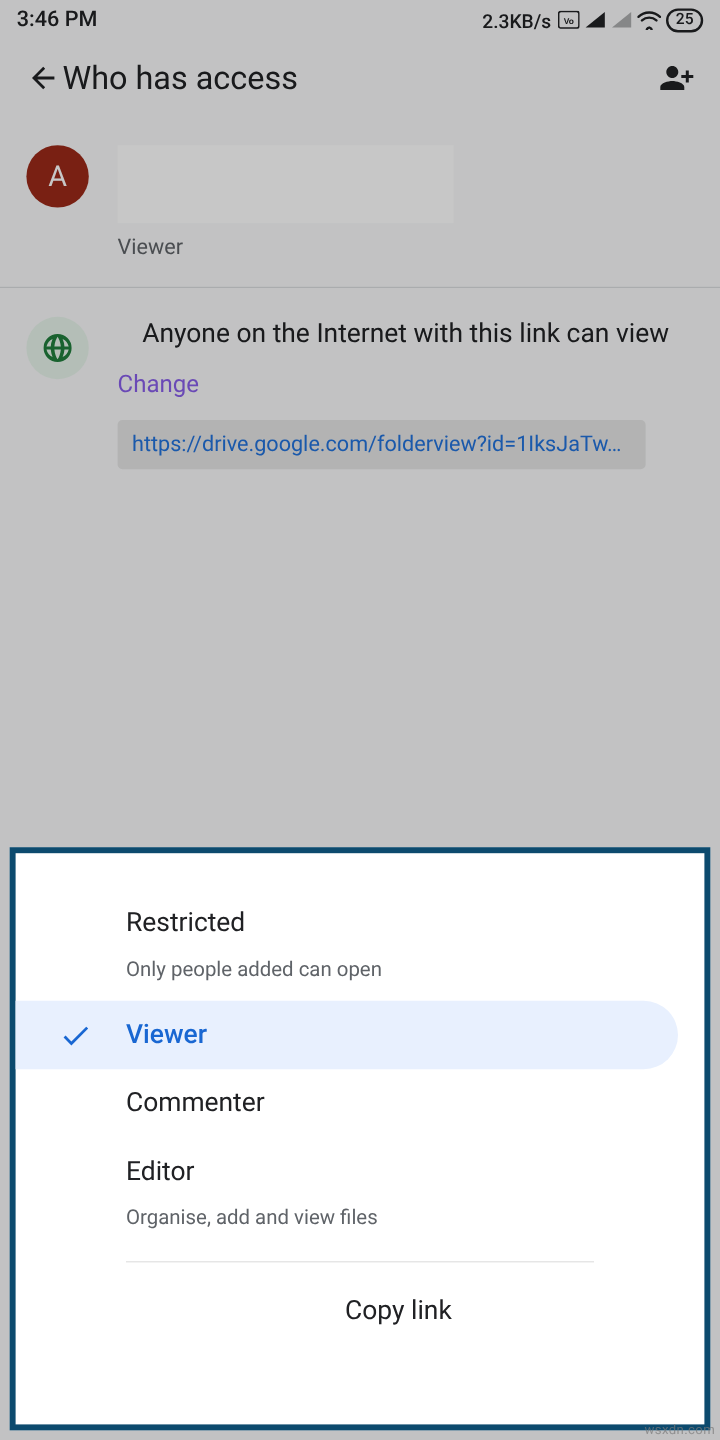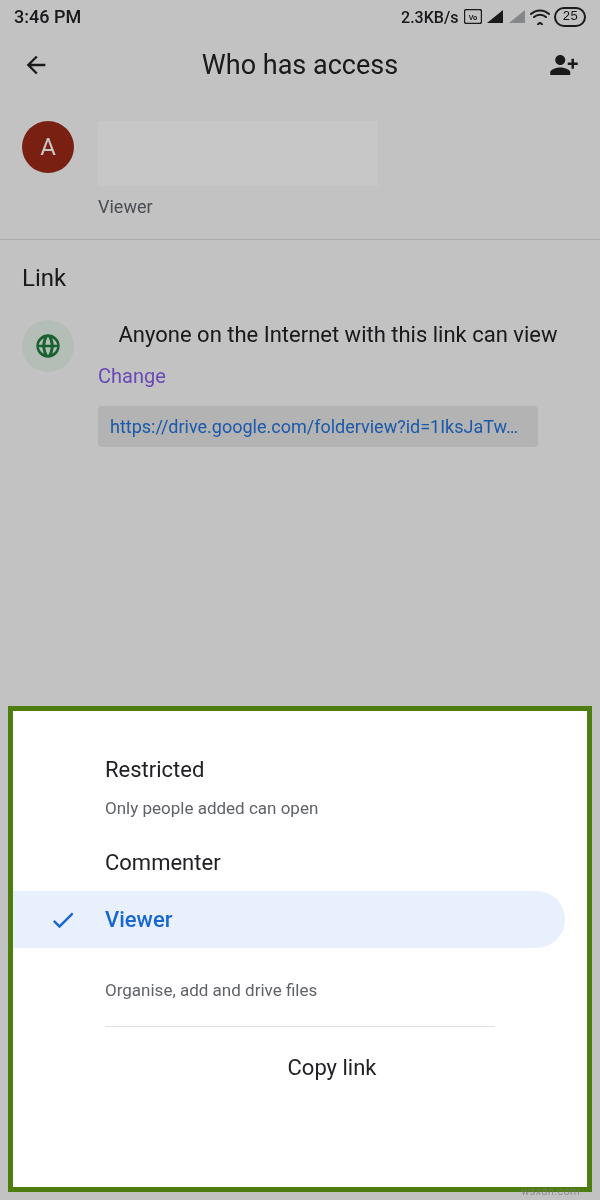--- a/index.html
+++ b/index.html
@@ -26,22 +26,20 @@
       font-size: 18px;
       font-weight: 500;
       color: #202124;
     }
     .status-right { display: flex; align-items: flex-end; gap: 6px; font-size: 16px; }
     .status-icons { display: flex; align-items: center; gap: 4px; }
     .app-bar {
       display: flex;
       align-items: center;
       padding: 18px 20px 22px;
-      gap: 28px;
-      text-align: center;
     }
     .back-btn { display:flex; align-items:center; justify-content:center; width:32px; height:32px; }
     .title { font-size: 27px; color:#202124; flex:1; font-weight:400;}
     .add-person { width:32px; height:32px; display:flex; align-items:center; justify-content:center; }
     .person-row {
       display:flex;
       align-items:flex-start;
       padding: 18px 22px 18px;
       gap: 24px;
     }
@@ -76,21 +74,21 @@
       overflow:hidden;
       text-overflow:ellipsis;
       max-width: 440px;
     }
 
     
     .sheet {
       position: absolute;
       left: 8px; right: 8px; bottom: 8px; top: 706px;
       background: #fff;
-      border: 5px solid #4d7c0f;
+      border: 5px solid #0c4a6e;
       padding: 30px 0 14px;
       z-index: 10;
     }
     .option {
       padding: 16px 28px 16px 92px;
       position: relative;
     }
     .option-title { font-size: 22px; color:#202124; font-weight:400; }
     .option-sub { font-size: 17px; color:#5f6368; margin-top:16px; }
     .option.selected {
@@ -99,30 +97,30 @@
       margin-right: 22px;
     }
     .option.selected .option-title { color:#1967d2; font-weight:500; }
     .check-icon {
       position:absolute; left:36px; top:50%; transform:translateY(-50%);
     }
     .sheet-divider { height:1px; background:#e0e0e0; margin: 10px 92px 0; }
     .copy-option { padding: 28px 28px 20px 92px; text-align: center; }
     .watermark {
       position:absolute;
-      bottom: 2px; right: 20px;
+      bottom: 2px; right: 4px;
       font-size: 11px; color: #7a7a7ab0;
       z-index: 20;
       letter-spacing:0.3px;
     }
     svg { display:block; }
     .battery-pill {
       border: 2px solid #202124; border-radius: 10px;
       padding: 0 6px; font-size: 13px; line-height:16px;
-      display:inline-flex; align-items:center; height:20px;font-family:Liberation Mono, monospace;
+      display:inline-flex; align-items:center; height:20px;
     }
     .signal-dim { opacity:0.35; }
   </style>
 </head>
 <body>
 
 <div class="dim-layer">
 
   <div class="status-bar">
     <span>3:46 PM</span>
@@ -173,21 +171,20 @@
     <div class="avatar">A</div>
     <div class="person-meta">
       <div class="white-block"></div>
       <div class="owner-label">Viewer</div>
     </div>
   </div>
 
   <div class="section-divider"></div>
 
   <div class="link-section">
-    <div class="link-heading">Link</div>
     <div class="link-row">
       <div class="globe-wrap">
         <svg width="28" height="28" viewBox="0 0 24 24">
             <path d="M12 2a10 10 0 1 0 0 20 10 10 0 0 0 0-20zm7.93 9h-3.03a16 16 0 0 0-1.3-5.4A8.03 8.03 0 0 1 19.93 11zM12 4c.9 1.3 2 3.6 2.3 7h-4.6c.3-3.4 1.4-5.7 2.3-7zM8.4 5.6A16 16 0 0 0 7.1 11H4.07A8.03 8.03 0 0 1 8.4 5.6zM4.07 13H7.1c.2 2 .66 3.84 1.3 5.4A8.03 8.03 0 0 1 4.07 13zM12 20c-.9-1.3-2-3.6-2.3-7h4.6c-.3 3.4-1.4 5.7-2.3 7zm3.6-1.6a16 16 0 0 0 1.3-5.4h3.03a8.03 8.03 0 0 1-4.33 5.4z" fill="#188038"></path>
           </svg>
       </div>
       <div style="flex:1">
         <div class="link-desc">Anyone on the Internet with this link can view</div>
         <a class="change-link">Change</a>
         <div class="url-chip">https://drive.google.com/folderview?id=1IksJaTw…</div>
@@ -197,35 +194,36 @@
 
 </div>
 
 <div class="sheet">
 
   <div class="option">
     <div class="option-title">Restricted</div>
     <div class="option-sub">Only people added can open</div>
   </div>
 
-  <div class="option">
-    <div class="option-title">Commenter</div>
-  </div>
-
   <div class="option selected">
     <span class="check-icon">
       <svg width="28" height="28" viewBox="0 0 24 24">
           <path d="M9 16.17 4.83 12l-1.42 1.41L9 19 21 7l-1.41-1.41z" fill="#1967d2"></path>
         </svg>
     </span>
     <div class="option-title">Viewer</div>
   </div>
 
   <div class="option">
-    <div class="option-sub">Organise, add and drive files</div>
+    <div class="option-title">Commenter</div>
+  </div>
+
+  <div class="option">
+    <div class="option-title">Editor</div>
+    <div class="option-sub">Organise, add and view files</div>
   </div>
 
   <div class="sheet-divider"></div>
 
   <div class="copy-option">
     <div class="option-title">Copy link</div>
   </div>
 
 </div>
 

